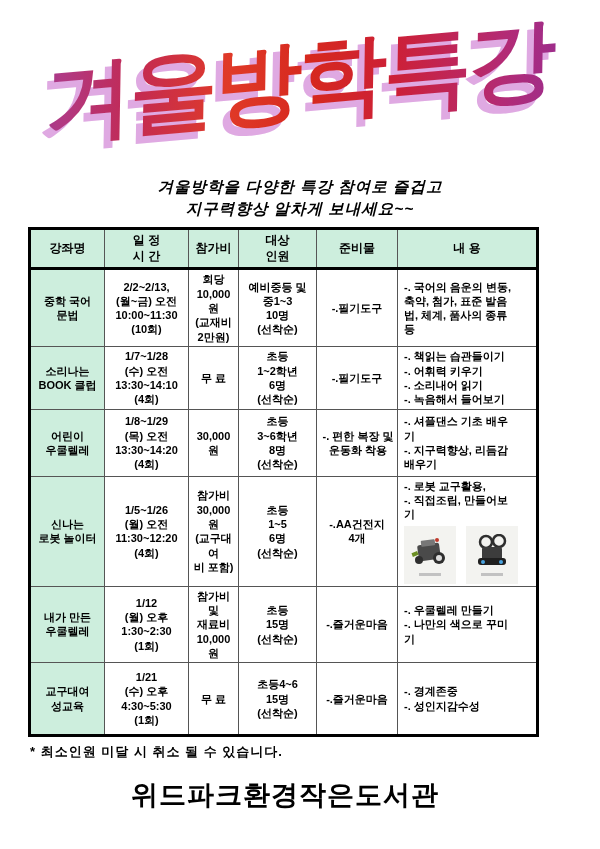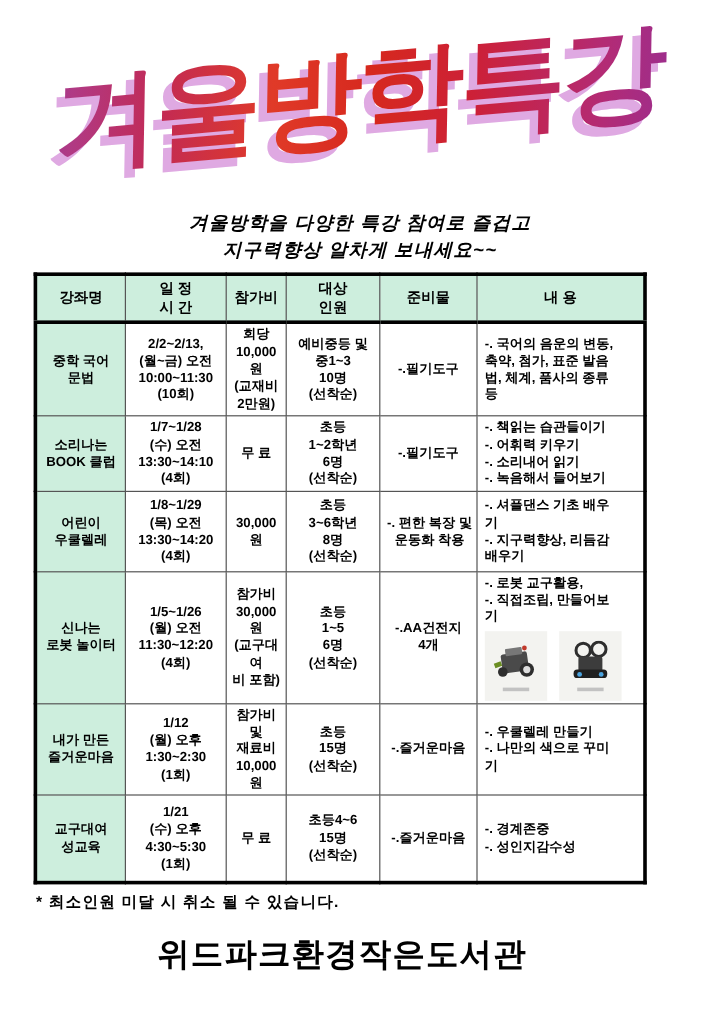--- a/index.html
+++ b/index.html
@@ -181,21 +181,21 @@
                 <circle cx="11" cy="28" r="2" fill="#4aa3df"></circle>
                 <circle cx="29" cy="28" r="2" fill="#4aa3df"></circle>
               </svg>
               <div class="cap"></div>
             </div>
           </div>
         </td>
       </tr>
       <tr style="height:63px">
         <td class="course pre">내가 만든
-즐거운마음</td>
+우쿨렐레</td>
         <td class="pre">1/12
 (월) 오후
 1:30~2:30
 (1회)</td>
         <td class="pre">참가비 및
 재료비
 10,000원</td>
         <td class="pre">초등
 15명
 (선착순)</td>

